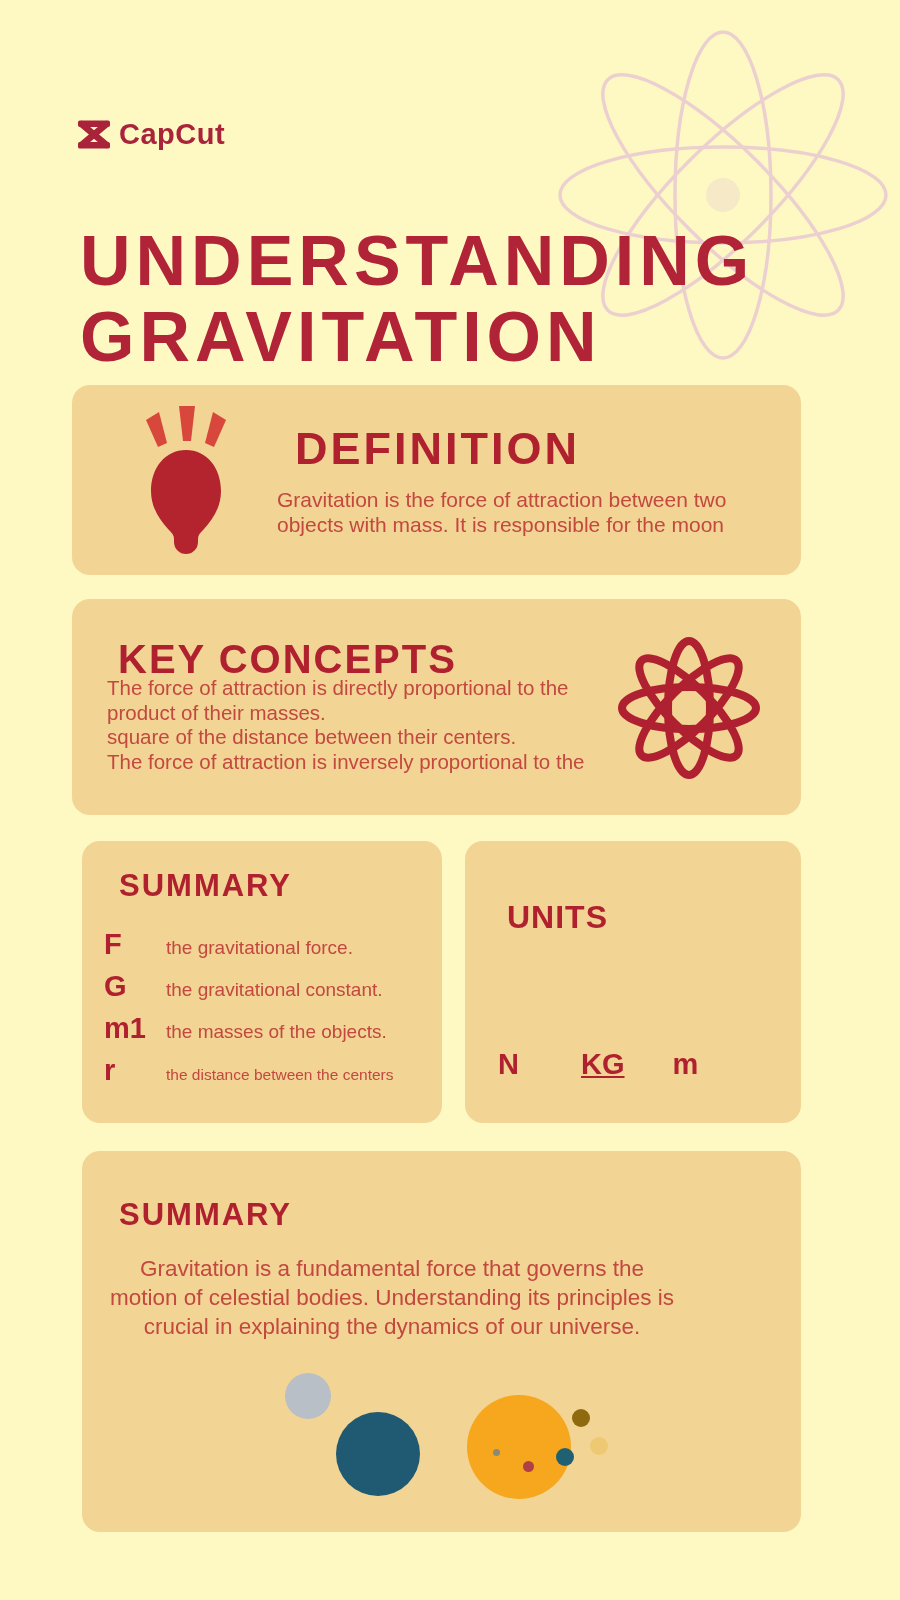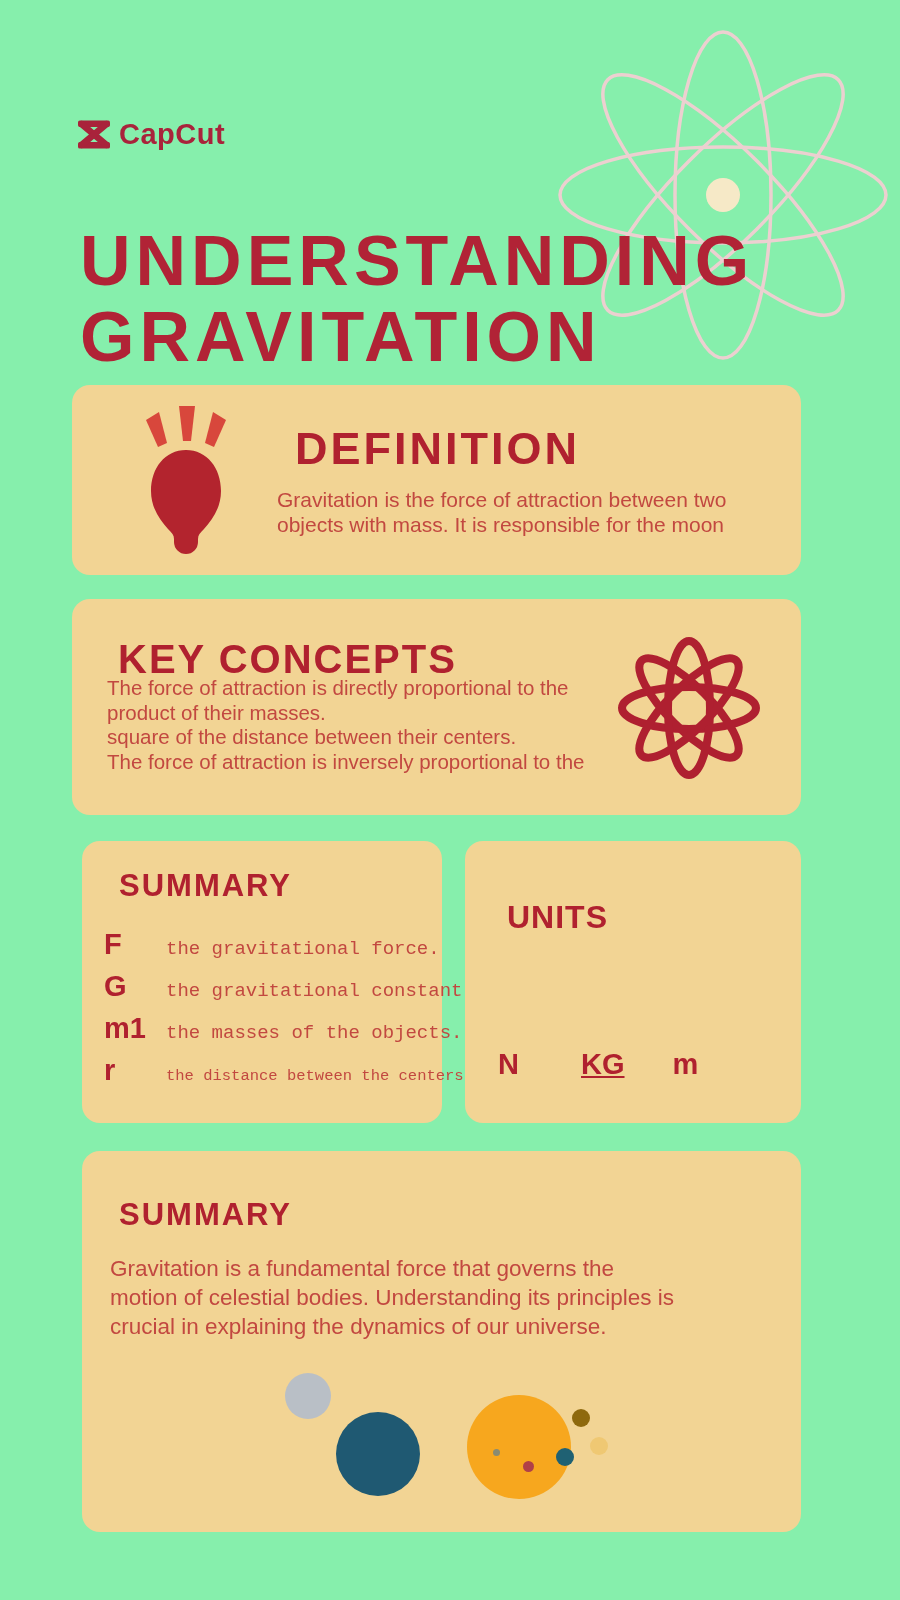--- a/index.html
+++ b/index.html
@@ -1,20 +1,20 @@
 <!DOCTYPE html>
 <html><head>
 <meta charset="utf-8">
 <style>
   html,body{margin:0;padding:0;background:#e9e7e5;}
   .page{
     position:relative;
     width:900px;height:1600px;
     margin:0 auto;
-    background:#86efac;
+    background:#fef9c3;
     overflow:hidden;
     font-family:"Liberation Sans", sans-serif;
   }
   .abs{position:absolute;}
   
   .brand{position:absolute;left:78px;top:118px;display:flex;align-items:center;gap:9px;}
   .brand-word{font-size:29px;font-weight:bold;color:#A9233B;letter-spacing:0.5px;}
   .title{
     position:absolute;left:80px;top:176px;
     font-size:70px;line-height:76px;font-weight:bold;
@@ -34,32 +34,32 @@
   .def-heading{position:absolute;left:284px;top:412px;font-size:45px;letter-spacing:3px;}
   .def-body{position:absolute;left:277px;top:471px;font-size:21px;line-height:25px;margin-top:16px;}
   
   .key-heading{position:absolute;left:107px;top:626px;font-size:40px;letter-spacing:2px;}
   .key-body{position:absolute;left:107px;top:676px;font-size:20.5px;line-height:24.5px;}
   
   .eq-heading{position:absolute;left:108px;top:857px;font-size:31px;letter-spacing:2px;}
   .eq-rows{position:absolute;left:104px;top:928px;display:flex;flex-direction:column;gap:9px;width:320px;}
   .eq-row{display:flex;align-items:baseline;}
   .eq-symbol{width:62px;font-weight:bold;font-size:29px;color:#B0212F;flex:none;}
-  .eq-desc{font-size:19px;color:#C24840;font-family:Liberation Mono, monospace;}
+  .eq-desc{font-size:19px;color:#C24840;}
   .eq-desc-small{font-size:15.5px;}
   
   .units-heading{position:absolute;left:496px;top:888px;font-size:32px;letter-spacing:1px;}
   .units-body{position:absolute;left:494px;top:935px;font-size:22px;line-height:29px;}
   .units-badges{position:absolute;left:498px;top:1048px;font-size:29px;font-weight:bold;color:#B0212F;}
   .units-badges span{display:inline-block;}
   .badge-kg{margin-left:54px;text-decoration:underline;}
   .badge-m{margin-left:40px;}
   
   .sum-heading{position:absolute;left:108px;top:1186px;font-size:31px;letter-spacing:2px;}
-  .sum-body{position:absolute;left:110px;top:1254px;font-size:22.5px;line-height:29px;}
+  .sum-body{position:absolute;left:110px;top:1254px;font-size:22.5px;line-height:29px;text-align:center;}
   
   .planet{position:absolute;border-radius:50%;}
   .planet-gray{left:285px;top:1373px;width:46px;height:46px;background:#B9BFC6;}
   .planet-teal{left:336px;top:1412px;width:84px;height:84px;background:#1F5972;}
   .planet-orange{left:467px;top:1395px;width:104px;height:104px;background:#F7A71E;}
   .planet-olive{left:572px;top:1409px;width:18px;height:18px;background:#8E690D;}
   .planet-tan{left:590px;top:1437px;width:18px;height:18px;background:#EFC873;}
   .planet-smteal{left:556px;top:1448px;width:18px;height:18px;background:#1F6173;}
   .planet-smred{left:523px;top:1461px;width:11px;height:11px;background:#B04048;}
   .planet-tiny{left:493px;top:1449px;width:7px;height:7px;background:#8A8B72;}

